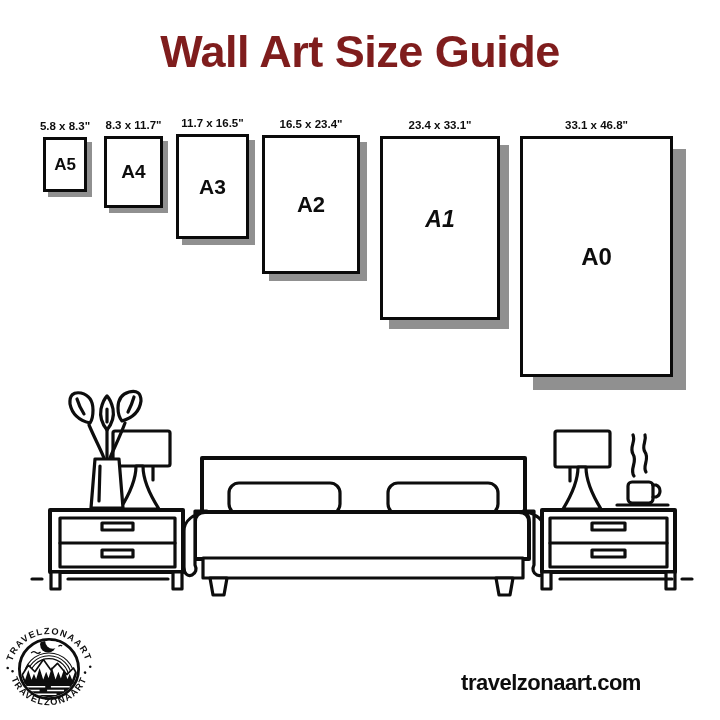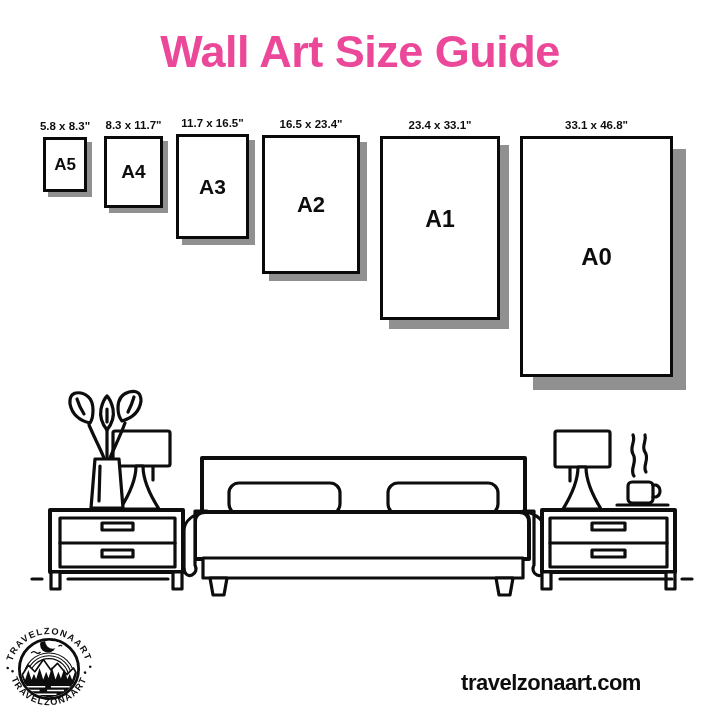--- a/index.html
+++ b/index.html
@@ -1,30 +1,30 @@
 <!DOCTYPE html>
 <html><head>
 <meta charset="utf-8">
 <style>
   html,body{margin:0;padding:0;background:#fff;}
   .page{position:relative;width:720px;height:720px;background:#fff;overflow:hidden;
         font-family:"Liberation Sans","DejaVu Sans",sans-serif;color:#0a0a0a;}
   .title{position:absolute;top:26px;left:0;width:720px;text-align:center;margin:0;
-         font-size:45px;font-weight:700;letter-spacing:-0.5px;color:#ec4899;}
+         font-size:45px;font-weight:700;letter-spacing:-0.5px;color:#7f1d1d;}
   .frame{position:absolute;background:#fff;border:3px solid #0a0a0a;box-sizing:border-box;
          display:flex;align-items:center;justify-content:center;font-weight:700;color:#0d0d0d;}
   .frame .dim{position:absolute;top:-20px;left:50%;transform:translateX(-50%);
               white-space:nowrap;font-size:11.5px;font-weight:700;letter-spacing:0;}
   .f-a5{left:43px;top:137px;width:44px;height:55px;box-shadow:5px 5px 0 #909090;font-size:17px;}
   .f-a4{left:104px;top:136px;width:59px;height:72px;box-shadow:5px 5px 0 #909090;font-size:19px;}
   .f-a3{left:176px;top:134px;width:73px;height:105px;box-shadow:6px 6px 0 #909090;font-size:21px;}
   .f-a2{left:262px;top:135px;width:98px;height:139px;box-shadow:7px 7px 0 #909090;font-size:22px;}
   .f-a1{left:380px;top:136px;width:120px;height:184px;box-shadow:9px 9px 0 #909090;font-size:23px;}
   .f-a0{left:520px;top:136px;width:153px;height:241px;box-shadow:13px 13px 0 #909090;font-size:24px;}
-  .f-a1 span.sz{margin-bottom:18px;}
+  .f-a1 span.sz{margin-bottom:18px;font-style:italic;}
   .scene{position:absolute;left:0;top:378px;width:720px;height:230px;}
   .scene path,.scene rect{stroke:#0d0d0d;stroke-width:3.2;fill:#fff;stroke-linejoin:round;stroke-linecap:round;}
   .scene .ln{fill:none;}
   .scene .s4{stroke-width:4;}
   .logo{position:absolute;left:2px;top:621px;width:94px;height:94px;}
   .logo-text{font-family:"Liberation Sans","DejaVu Sans",sans-serif;font-size:9.8px;font-weight:700;
              letter-spacing:1.4px;fill:#0d0d0d;}
   .website{position:absolute;left:400px;top:670px;width:302px;text-align:center;
            font-size:22px;font-weight:700;letter-spacing:-0.5px;color:#0d0d0d;}
 </style>

